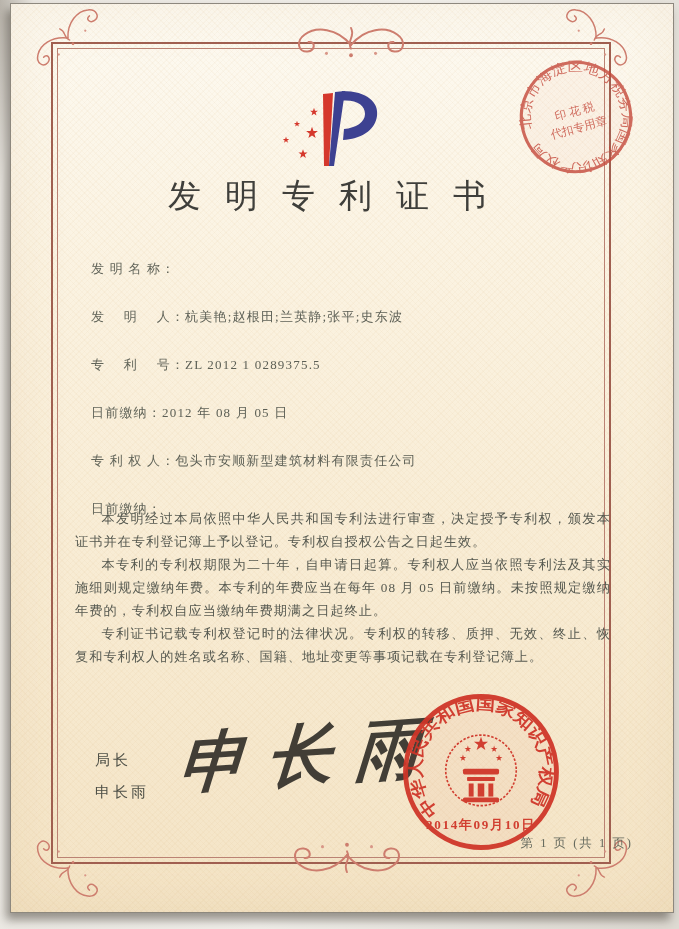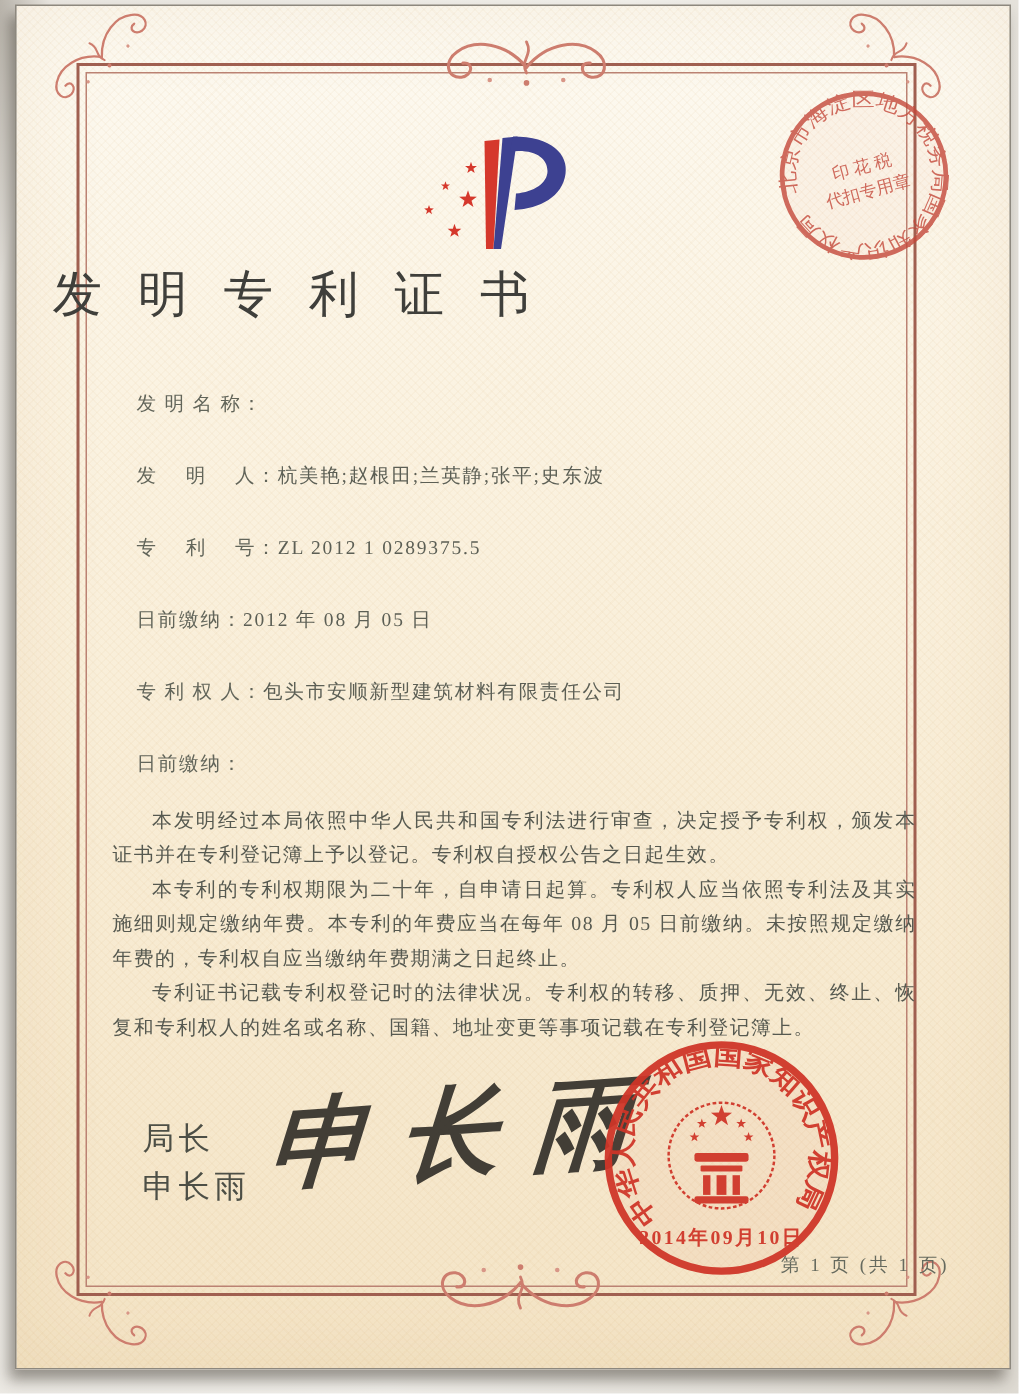--- a/index.html
+++ b/index.html
@@ -29,39 +29,39 @@
     position:absolute;left:46px;top:44px;right:68px;bottom:54px;
     border:1px solid #bb8273;
   }
   .orn{position:absolute;pointer-events:none;}
   .certno{
     position:absolute;left:74px;top:76px;
     font-size:13.5px;color:#63665c;letter-spacing:2px;
   }
   .logo{position:absolute;left:50%;top:78px;transform:translateX(-50%);width:140px;height:95px;}
   .title{
-    position:absolute;left:0;right:30px;top:170px;text-align:left;
+    position:absolute;left:0;right:30px;top:170px;text-align:center;
     font-size:33px;color:#3f3f3b;letter-spacing:24px;text-indent:24px;font-weight:500;
   }
   .fields{position:absolute;left:80px;top:254px;right:60px;}
   .field-row{
     display:flex;align-items:flex-start;
     font-size:13px;line-height:22px;color:#62655a;letter-spacing:1.2px;
     margin-bottom:26px;white-space:pre;
   }
   .field-row .val{color:#5c5f55;}
   .body-text{
-    position:absolute;left:64px;right:62px;top:532px;
+    position:absolute;left:64px;right:62px;top:504px;
     font-size:13.2px;line-height:1.74;color:#565950;
     text-align:justify;letter-spacing:1px;font-family:Liberation Serif, serif;
   }
   .body-text p{margin:0;text-indent:2em;}
   .sig-block{
     position:absolute;left:84px;top:740px;
-    font-size:21px;color:#4d4f46;line-height:32px;letter-spacing:3px;
+    font-size:15px;color:#4d4f46;line-height:32px;letter-spacing:3px;
     font-family:"Liberation Sans","DejaVu Sans",sans-serif;
   }
   .autograph{
     position:absolute;left:168px;top:706px;width:280px;
     font-size:66px;color:#33302a;letter-spacing:22px;
     font-family:"DejaVu Serif",serif;font-style:italic;font-weight:bold;
     transform:rotate(-4deg) skewX(-8deg);opacity:.92;
   }
   .seal{position:absolute;left:388px;top:686px;width:164px;height:164px;opacity:.94;}
   .stamp{position:absolute;left:502px;top:50px;width:126px;height:126px;transform:rotate(-15deg);opacity:.8;}

